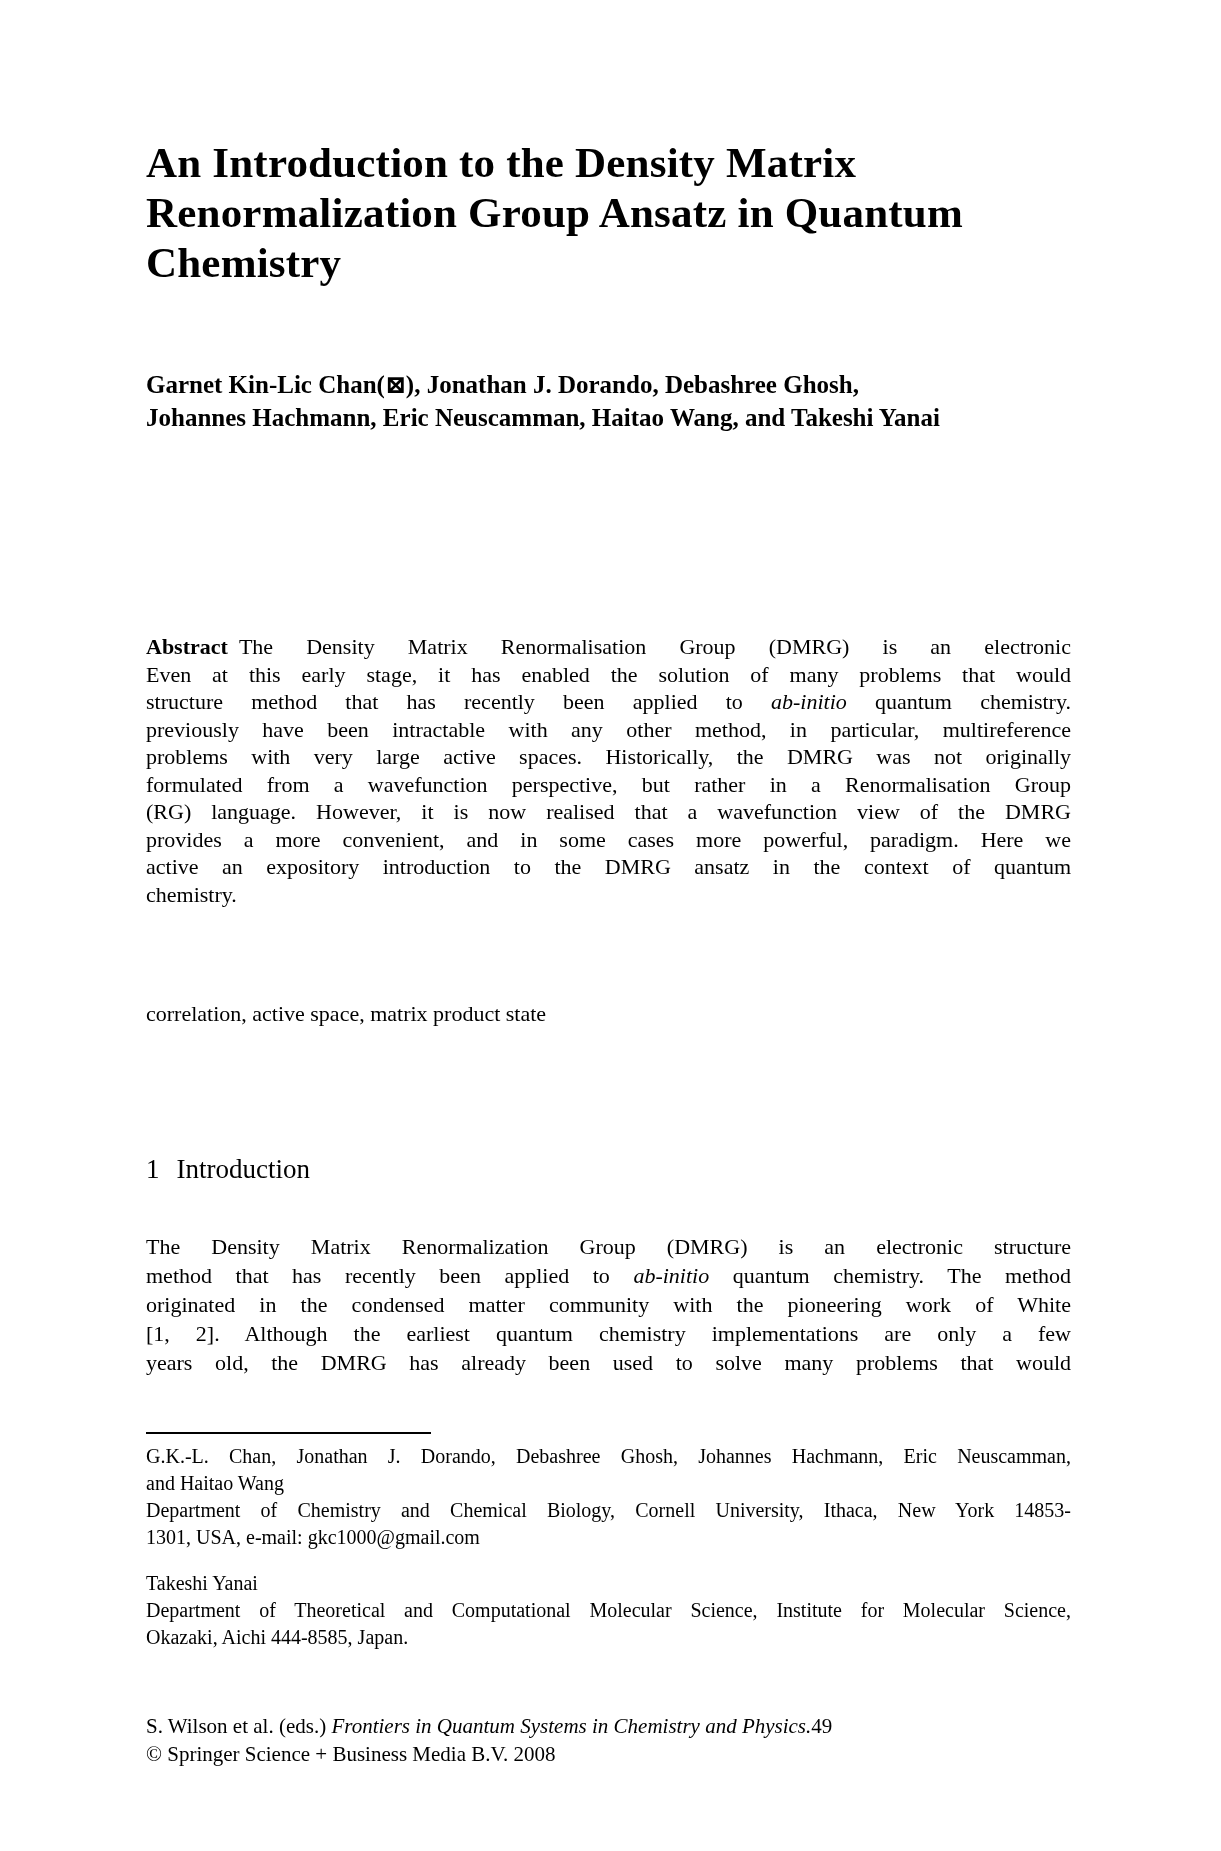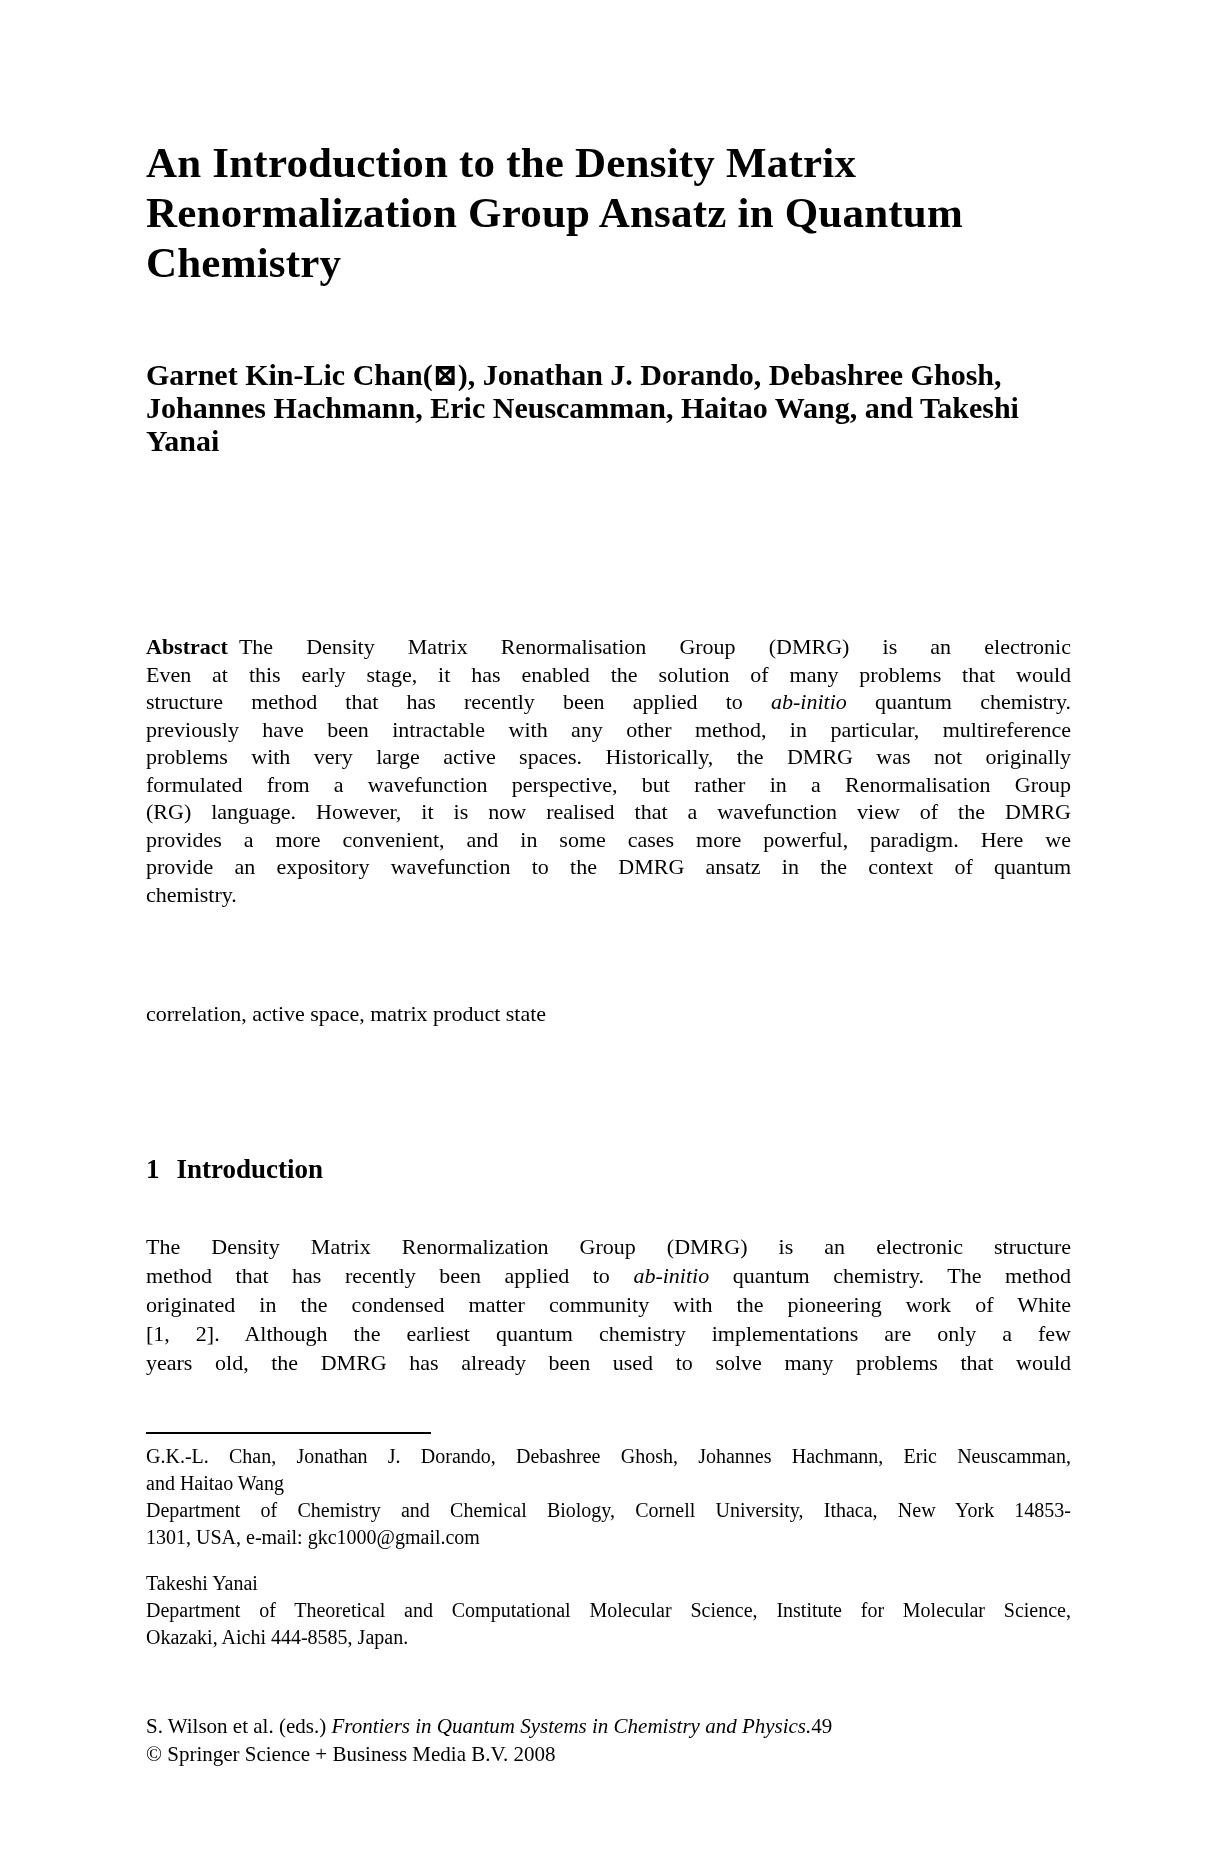--- a/index.html
+++ b/index.html
@@ -13,24 +13,24 @@
     font-family: "Liberation Serif", "DejaVu Serif", serif;
     overflow: hidden;
   }
   .block { position: absolute; left: 146px; width: 925px; }
   .line { text-align: justify; text-align-last: justify; }
   .line.nojust { text-align: left; text-align-last: left; }
   .it { font-style: italic; }
   .bf { font-weight: bold; }
 
   .title    { top: 138px;  font-size: 43px; font-weight: bold; line-height: 50px; letter-spacing: 0.2px; }
-  .authors  { top: 358px;  font-size: 30px; font-weight: bold; line-height: 33px; }
+  .authors  { top: 368px;  font-size: 25px; font-weight: bold; line-height: 33px; }
   .abstract { top: 633px;  font-size: 22px; line-height: 27.5px; }
   .keywords { top: 1000px; font-size: 22px; line-height: 28px; }
-  .heading  { top: 1154px; font-size: 27px; font-weight: bold; }
+  .heading  { top: 1154px; font-size: 27px; font-weight: normal; }
   .secnum   { margin-right: 17px; }
   .intro    { top: 1232px; font-size: 22px; line-height: 29px; }
   .footnote-rule {
     position: absolute; left: 146px; top: 1432px; width: 285px;
     border: none; border-top: 2px solid #000; margin: 0;
   }
   .fn  { font-size: 20px; line-height: 27px; }
   .fn1 { top: 1443px; }
   .fn2 { top: 1570px; }
   .footer { top: 1712px; font-size: 21px; line-height: 28px; }
@@ -54,21 +54,21 @@
 
   <div class="block abstract">
       <div class="line"><span class="bf">Abstract</span><span> The Density Matrix Renormalisation Group (DMRG) is an electronic</span></div>
       <div class="line"><span>Even at this early stage, it has enabled the solution of many problems that would</span></div>
       <div class="line"><span>structure method that has recently been applied to </span><span class="it">ab-initio</span><span> quantum chemistry.</span></div>
       <div class="line"><span>previously have been intractable with any other method, in particular, multireference</span></div>
       <div class="line"><span>problems with very large active spaces. Historically, the DMRG was not originally</span></div>
       <div class="line"><span>formulated from a wavefunction perspective, but rather in a Renormalisation Group</span></div>
       <div class="line"><span>(RG) language. However, it is now realised that a wavefunction view of the DMRG</span></div>
       <div class="line"><span>provides a more convenient, and in some cases more powerful, paradigm. Here we</span></div>
-      <div class="line"><span>provide an expository wavefunction to the DMRG ansatz in the context of quantum</span></div>
+      <div class="line"><span>active an expository introduction to the DMRG ansatz in the context of quantum</span></div>
       <div class="line nojust"><span>chemistry.</span></div>
     </div>
 
   <div class="block keywords">
       <div class="line nojust"><span>correlation, active space, matrix product state</span></div>
     </div>
 
   <div class="block heading">
     <span class="secnum">1</span><span>Introduction</span>
   </div>

